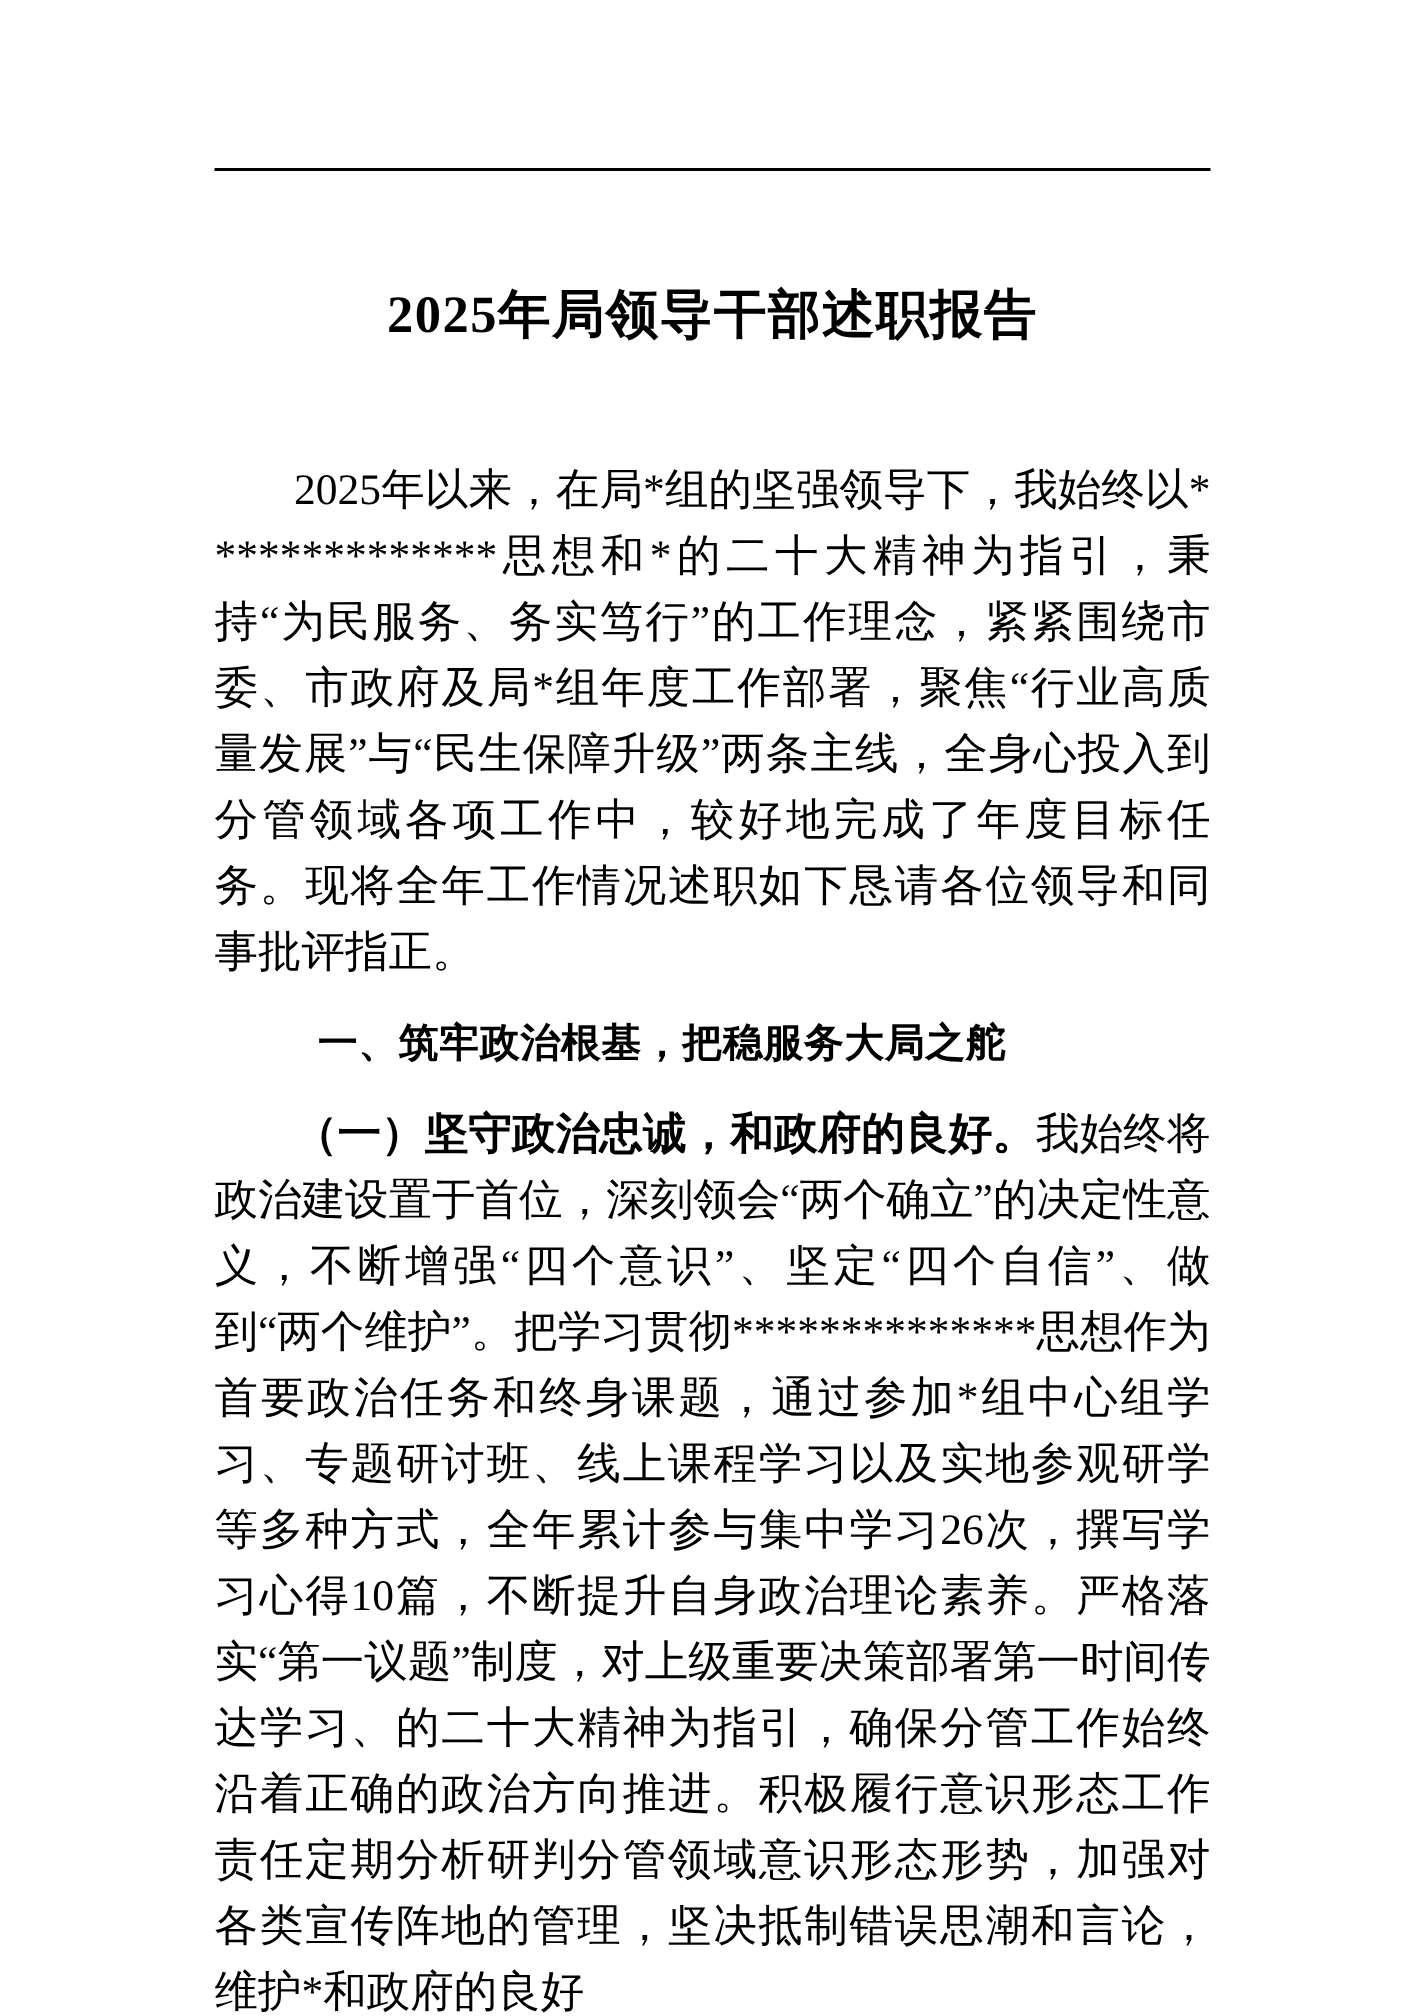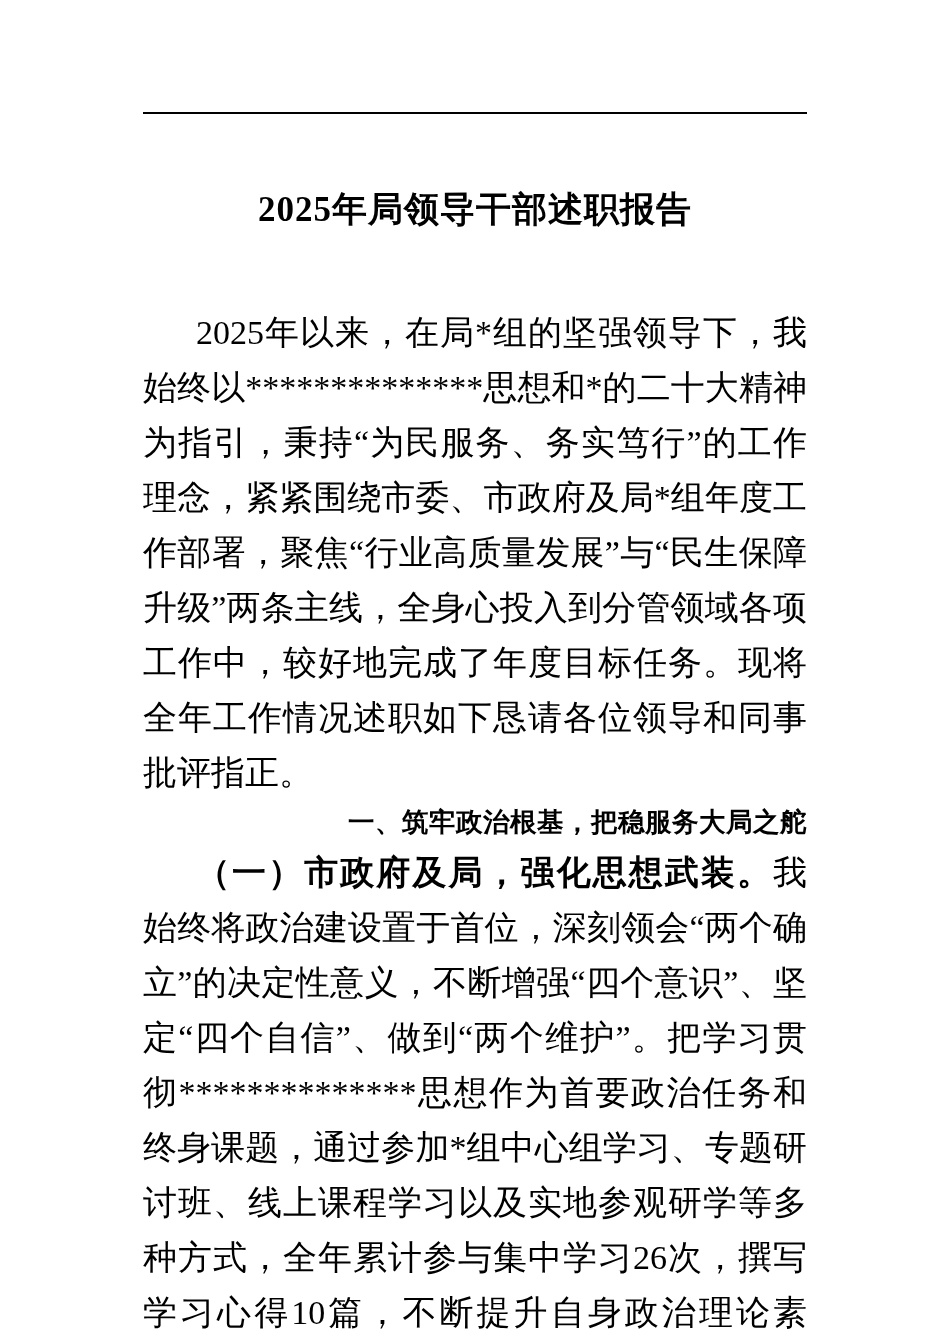--- a/index.html
+++ b/index.html
@@ -67,40 +67,40 @@
   
   .title-gap {
     height: 72px;
   }
 
   
   p.body-par {
     margin: 0;
     padding: 0;
     font-family: "Liberation Serif", "DejaVu Serif", serif;
-    font-size: 34px;
-    line-height: 55px;
+    font-size: 29px;
+    line-height: 44px;
     text-align: justify;
     text-align-last: left;
     text-justify: inter-character;
     text-indent: 53px;
     letter-spacing: 0;
     word-break: break-all;
   }
 
   
   p.sec-heading {
-    margin: 0;
+    margin: 16px;
     padding: 0;
     font-family: Liberation Sans, sans-serif;
     font-size: 26.5px;
     font-weight: bold;
     line-height: 44.5px;
     text-indent: 53px;
-    text-align: right;
+    text-align: left;
     letter-spacing: 0.5px;
   }
 
   
   .lead-bold {
     font-weight: bold;
   }
 </style>
 </head>
 <body>
@@ -114,17 +114,17 @@
   <div class="doc">
 
     <h1 class="doc-title">2025年局领导干部述职报告</h1>
 
     <div class="title-gap"></div>
 
     <p class="body-par">2025年以来，在局*组的坚强领导下，我始终以**************思想和*的二十大精神为指引，秉持“为民服务、务实笃行”的工作理念，紧紧围绕市委、市政府及局*组年度工作部署，聚焦“行业高质量发展”与“民生保障升级”两条主线，全身心投入到分管领域各项工作中，较好地完成了年度目标任务。现将全年工作情况述职如下恳请各位领导和同事批评指正。</p>
 
     <p class="sec-heading">一、筑牢政治根基，把稳服务大局之舵</p>
 
-    <p class="body-par"><span class="lead-bold">（一）市政府及局，强化思想武装。</span><span>我始终将政治建设置于首位，深刻领会“两个确立”的决定性意义，不断增强“四个意识”、坚定“四个自信”、做到“两个维护”。把学习贯彻**************思想作为首要政治任务和终身课题，通过参加*组中心组学习、专题研讨班、线上课程学习以及实地参观研学等多种方式，全年累计参与集中学习26次，撰写学习心得10篇，不断提升自身政治理论素养。严格落实“第一议题”制度，对上级重要决策部署第一时间传达学习、的二十大精神为指引，确保分管工作始终沿着正确的政治方向推进。积极履行意识形态工作责任定期分析研判分管领域意识形态形势，加强对各类宣传阵地的管理，坚决抵制错误思潮和言论，维护*和政府的良好</span></p>
+    <p class="body-par"><span class="lead-bold">（一）坚守政治忠诚，和政府的良好。</span><span>我始终将政治建设置于首位，深刻领会“两个确立”的决定性意义，不断增强“四个意识”、坚定“四个自信”、做到“两个维护”。把学习贯彻**************思想作为首要政治任务和终身课题，通过参加*组中心组学习、专题研讨班、线上课程学习以及实地参观研学等多种方式，全年累计参与集中学习26次，撰写学习心得10篇，不断提升自身政治理论素养。严格落实“第一议题”制度，对上级重要决策部署第一时间传达学习、的二十大精神为指引，确保分管工作始终沿着正确的政治方向推进。积极履行意识形态工作责任定期分析研判分管领域意识形态形势，加强对各类宣传阵地的管理，坚决抵制错误思潮和言论，维护*和政府的良好</span></p>
 
   </div>
 
 </div>
 
 </body></html>

